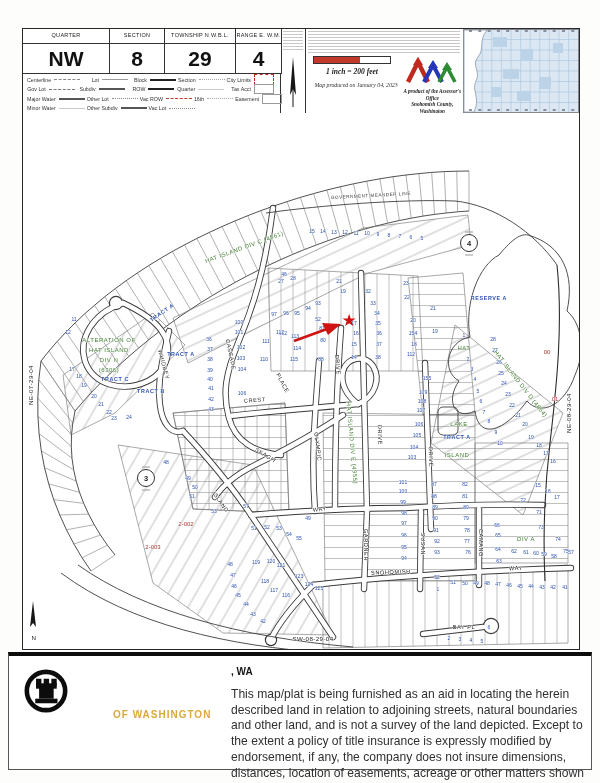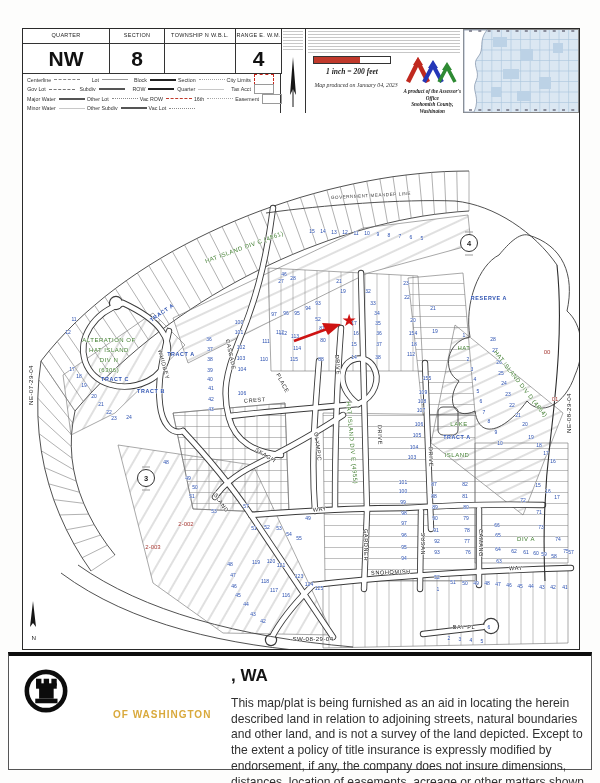--- a/index.html
+++ b/index.html
@@ -90,21 +90,21 @@
   .footer{position:absolute;left:8px;top:652px;width:584px;height:118px;background:#fff;
           border:1px solid #555;border-top:4px solid #0d0d0d;box-sizing:border-box;}
   .logo-svg{position:absolute;left:14px;top:12px;}
   .brand{position:absolute;left:64px;top:24px;font-family:"Liberation Serif",serif;
          font-size:26px;color:#0c0c0c;letter-spacing:.5px;white-space:nowrap;}
   .reg{font-size:8px;vertical-align:super;}
   .brand-sub{position:absolute;left:104px;top:53px;font-size:10px;font-weight:bold;
              color:#d9a93c;letter-spacing:1px;}
   .parcel-block{position:absolute;left:222px;top:8px;width:356px;}
   .parcel{font-size:15.5px;font-weight:bold;color:#141414;}
-  .parcel-sub{font-size:17px;font-weight:bold;color:#141414;margin-top:2px;}
+  .parcel-sub{font-size:10px;font-weight:bold;color:#141414;margin-top:2px;}
   .disclaimer{font-size:12.1px;color:#303030;line-height:1.3;margin:10px 0 0 0;}
 </style>
 </head>
 <body>
 
 <div class="page">
 
   <div class="doc-frame">
     <div class="top-strip">
 
@@ -112,20 +112,21 @@
         <div class="sec-col" style="width:86px">
           <div class="sec-lab">QUARTER</div>
           <div class="sec-val">NW</div>
         </div>
         <div class="sec-col" style="width:54px">
           <div class="sec-lab">SECTION</div>
           <div class="sec-val">8</div>
         </div>
         <div class="sec-col" style="width:70px">
           <div class="sec-lab">TOWNSHIP N W.B.L.</div>
+          <div class="sec-val">29</div>
         </div>
         <div class="sec-col" style="flex:1">
           <div class="sec-lab">RANGE E. W.M.</div>
           <div class="sec-val">4</div>
         </div>
       </div>
 
       <div class="legend">
           <div class="lg-row">
             <div class="lg-cell">

